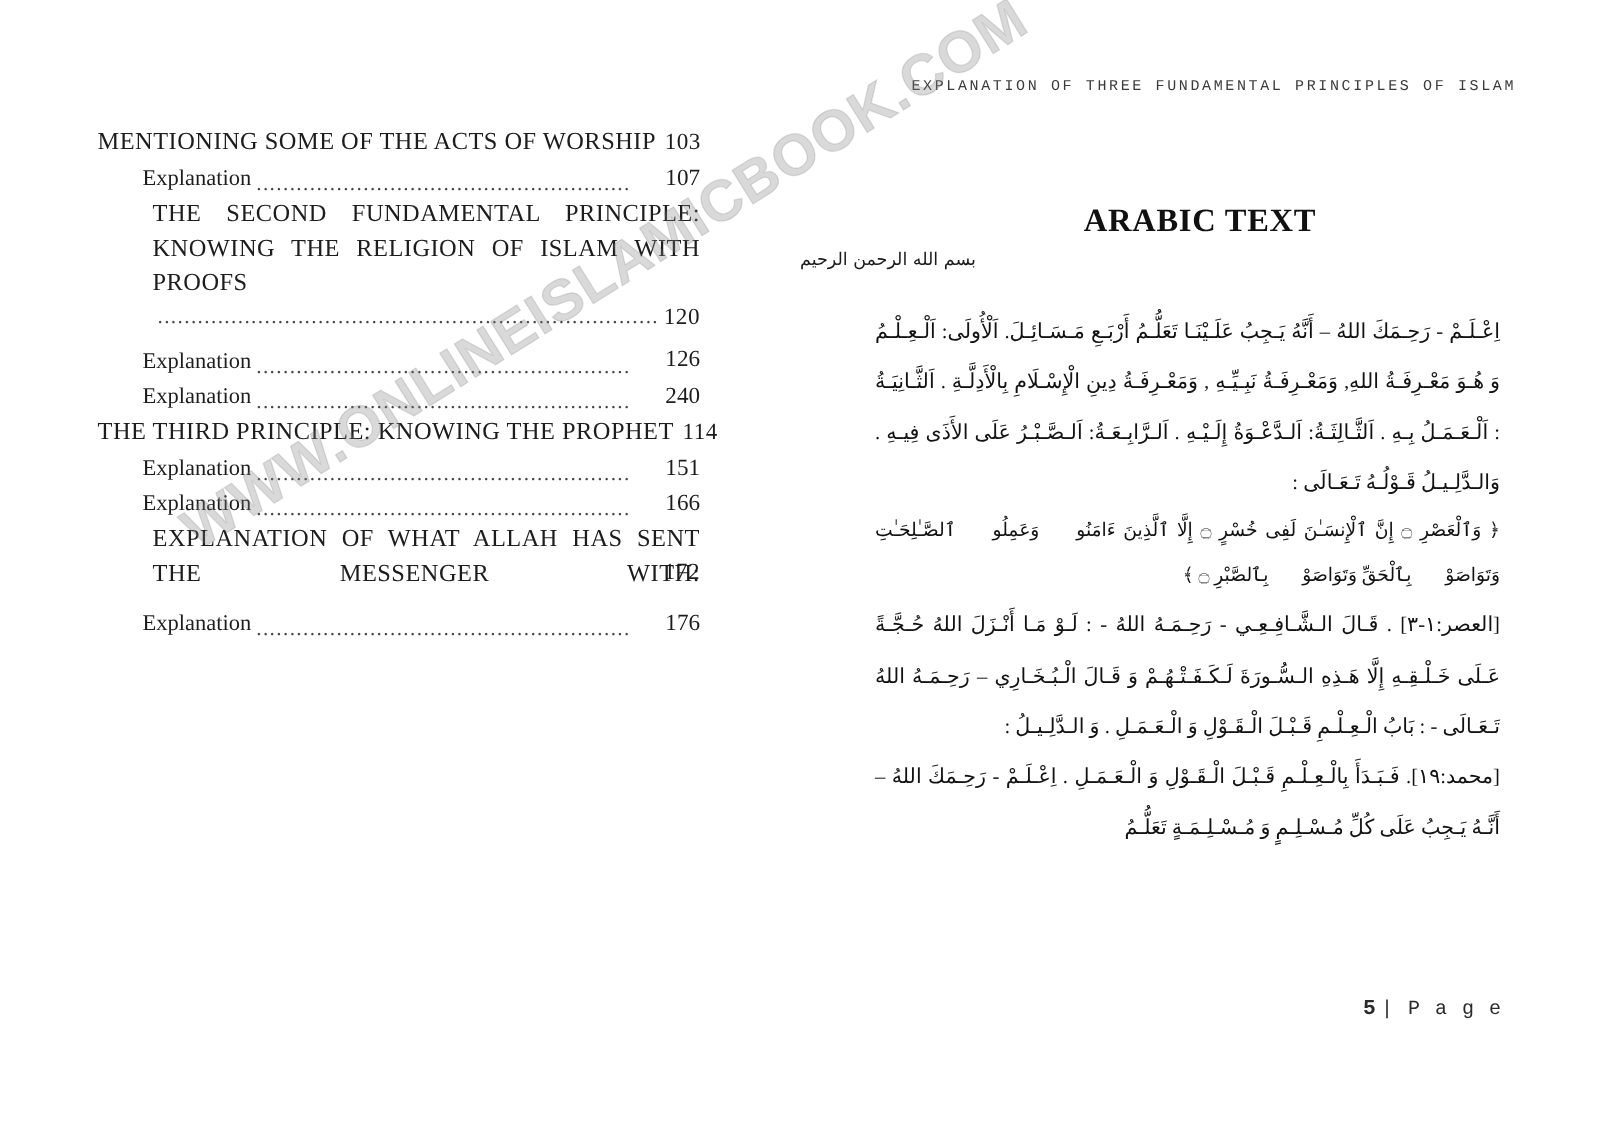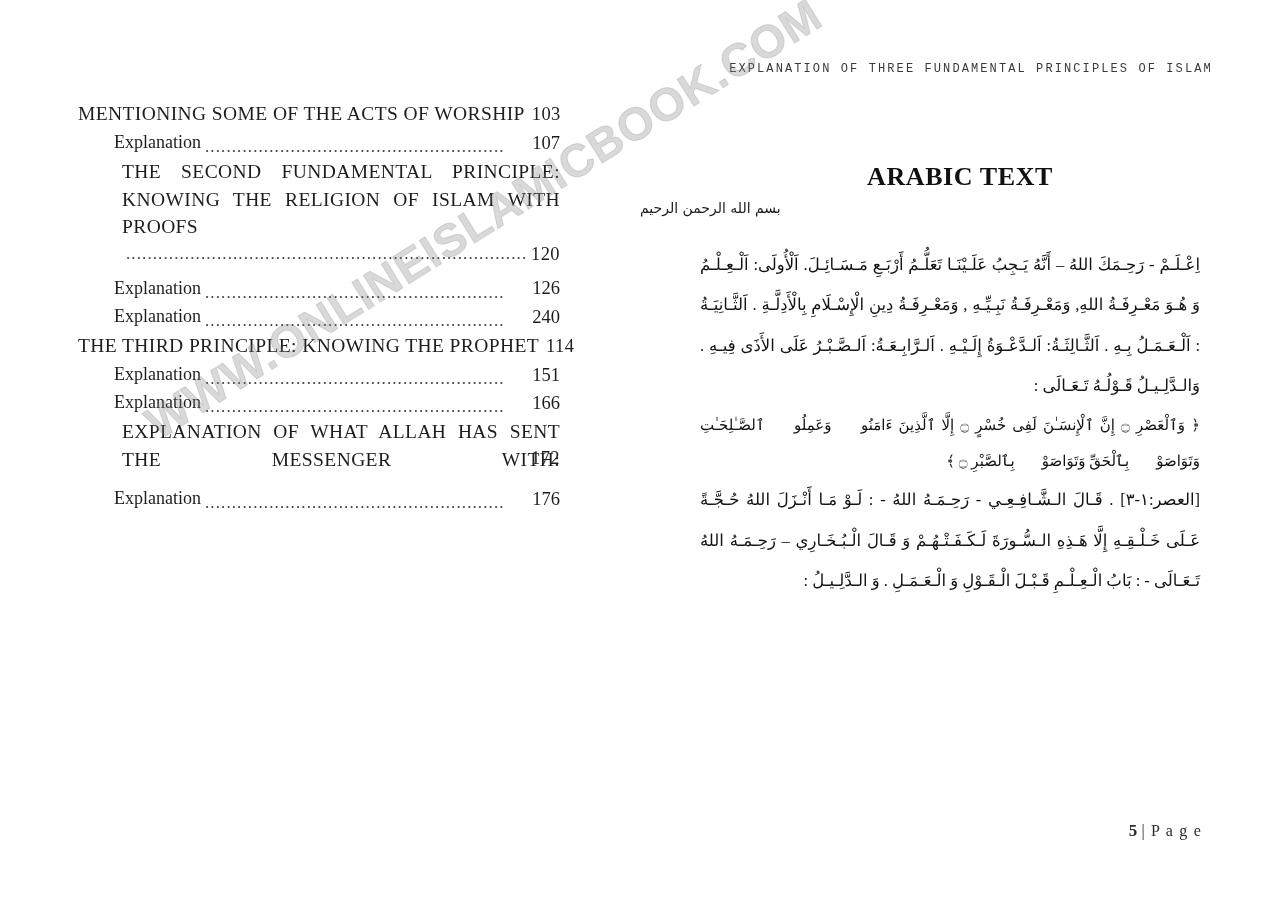--- a/index.html
+++ b/index.html
@@ -140,22 +140,22 @@
     margin: 0 0 0 0;
     text-align: justify;
     font-family: Liberation Serif, serif;
   }
   .ayah {
     font-size: 15px;
   }
   .page-number {
     position: absolute;
     right: 78px;
-    bottom: 74px;
-    font-family: Liberation Serif, serif;
+    bottom: 98px;
+    font-family: Liberation Mono, monospace;
     font-size: 16px;
     color: #2b2b2b;
     letter-spacing: 1.2px;
     text-align: right;
   }
   .page-number b {
     font-size: 17px;
     margin-right: 3px;
   }
 
@@ -278,17 +278,18 @@
 
     <div class="page-number">
       <b>5</b><span>| P a g e</span>
     </div>
   </div>
 
   <div class="arabic-body">
     <p>اِعْـلَـمْ - رَحِـمَكَ اللهُ – أَنَّهُ يَـجِبُ عَلَـيْنَـا تَعَلُّـمُ أَرْبَـعِ مَـسَـائِـلَ. اَلْأُولَى: اَلْـعِـلْـمُ وَ هُـوَ مَعْـرِفَـةُ اللهِ, وَمَعْـرِفَـةُ نَبِـيِّـهِ , وَمَعْـرِفَـةُ دِينِ الْإِسْـلَامِ بِالْأَدِلَّـةِ . اَلثَّـانِيَـةُ : اَلْـعَـمَـلُ بِـهِ . اَلثَّـالِثَـةُ: اَلـدَّعْـوَةُ إِلَـيْـهِ . اَلـرَّابِـعَـةُ: اَلـصَّـبْـرُ عَلَى الأَذَى فِيـهِ . وَالـدَّلِـيـلُ قَـوْلُـهُ تَـعَـالَى :</p>
     <p class="ayah">﴿ وَٱلْعَصْرِ ۝ إِنَّ ٱلْإِنسَـٰنَ لَفِى خُسْرٍ ۝ إِلَّا ٱلَّذِينَ ءَامَنُوا۟ وَعَمِلُوا۟ ٱلصَّـٰلِحَـٰتِ وَتَوَاصَوْا۟ بِٱلْحَقِّ وَتَوَاصَوْا۟ بِٱلصَّبْرِ ۝ ﴾</p>
     <p>[العصر:١-٣] . قَـالَ الـشَّـافِـعِـي - رَحِـمَـهُ اللهُ - : لَـوْ مَـا أَنْـزَلَ اللهُ حُـجَّـةً عَـلَى خَـلْـقِـهِ إِلَّا هَـذِهِ الـسُّـورَةَ لَـكَـفَـتْـهُـمْ وَ قَـالَ الْـبُـخَـارِي – رَحِـمَـهُ اللهُ تَـعَـالَى - : بَابُ الْـعِـلْـمِ قَـبْـلَ الْـقَـوْلِ وَ الْـعَـمَـلِ . وَ الـدَّلِـيـلُ :</p>
+    <p>[محمد:١٩]. فَـبَـدَأَ بِالْـعِـلْـمِ قَـبْـلَ الْـقَـوْلِ وَ الْـعَـمَـلِ . اِعْـلَـمْ - رَحِـمَكَ اللهُ – أَنَّـهُ يَـجِبُ عَلَى كُلِّ مُـسْـلِـمٍ وَ مُـسْـلِـمَـةٍ تَعَلُّـمُ</p>
   </div>
 
   <div class="watermark">WWW.ONLINEISLAMICBOOK.COM</div>
 
 </div>
 
 </body></html>

